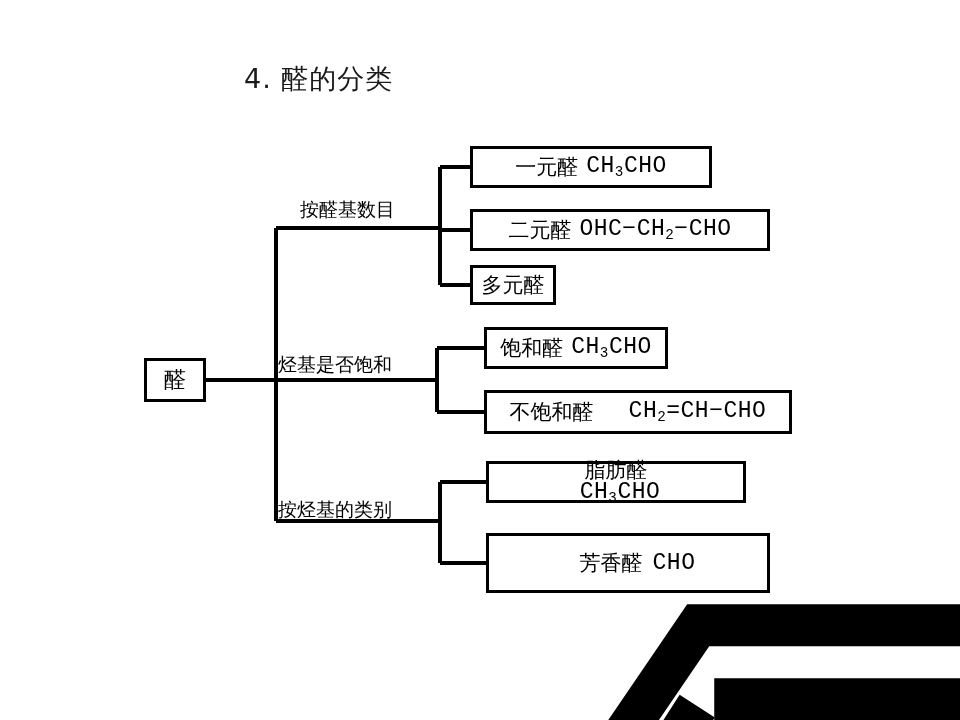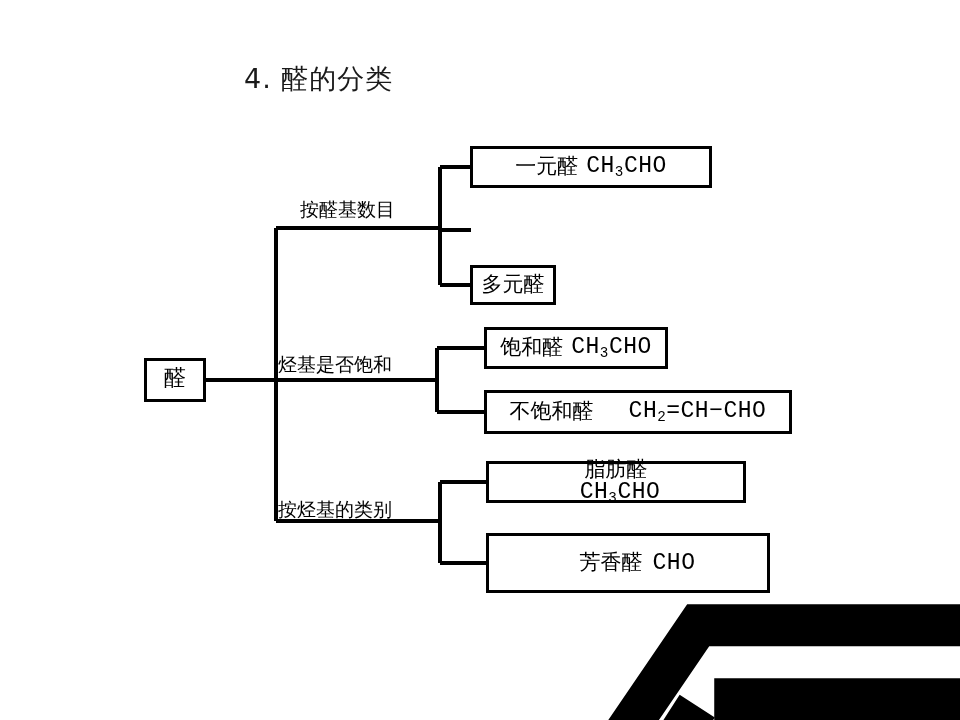--- a/index.html
+++ b/index.html
@@ -56,21 +56,21 @@
     background: #ffffff;
     display: flex;
     align-items: center;
     justify-content: center;
     white-space: nowrap;
     font-size: 22px;
     line-height: 1;
     padding: 0 10px;
   }
   .node .cn {
-    font-family: Liberation Mono, monospace;
+    font-family: Liberation Serif, serif;
     font-size: 21px;
     letter-spacing: 0px;
   }
   .node .formula {
     font-family: Liberation Mono, monospace;
     font-size: 23px;
     letter-spacing: 0.5px;
     margin-left: 8px;
   }
   .node .formula sub {
@@ -168,20 +168,24 @@
 
   <div class="branch-label" id="label-count">按醛基数目</div>
   <div class="branch-label" id="label-satur">烃基是否饱和</div>
   <div class="branch-label" id="label-kind">按烃基的类别</div>
 
   <div class="node" id="node-mono">
     <span class="cn">一元醛</span>
     <span class="formula">CH<sub>3</sub>CHO</span>
   </div>
 
+  <div class="node" id="node-di">
+    <span class="cn">二元醛</span>
+    <span class="formula">OHC−CH<sub>2</sub>−CHO</span>
+  </div>
 
   <div class="node" id="node-poly">
     <span class="cn">多元醛</span>
   </div>
 
   <div class="node" id="node-sat">
     <span class="cn">饱和醛</span>
     <span class="formula">CH<sub>3</sub>CHO</span>
   </div>
 

